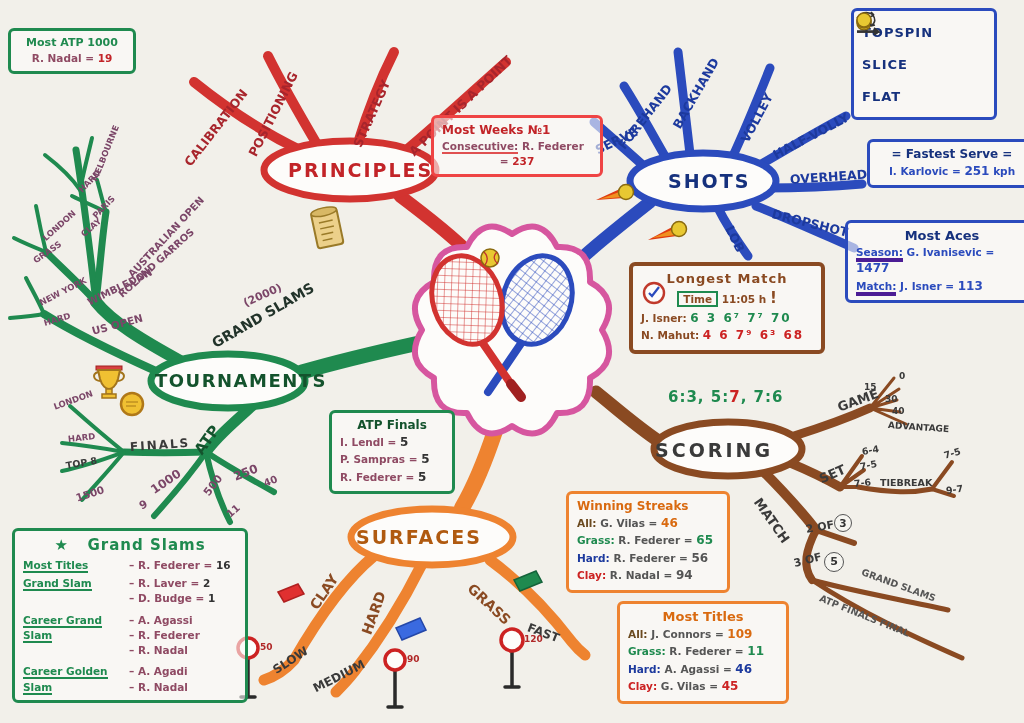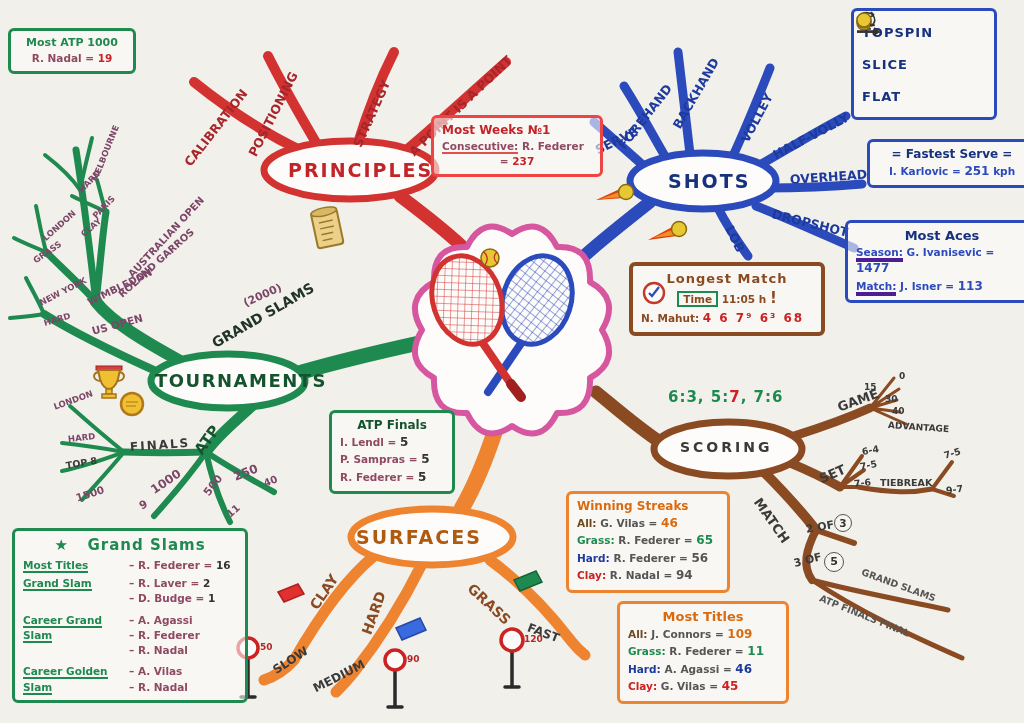--- a/index.html
+++ b/index.html
@@ -242,21 +242,21 @@
 <div class="lbl c-brown" style="left:313px;top:600px;font-size:14px;transform:rotate(-56deg)">CLAY</div>
 <div class="lbl c-gray" style="left:274px;top:664px;font-size:12px;transform:rotate(-33deg)">SLOW</div>
 <div class="lbl c-brown" style="left:366px;top:626px;font-size:14px;transform:rotate(-70deg)">HARD</div>
 <div class="lbl c-gray" style="left:314px;top:682px;font-size:12px;transform:rotate(-27deg)">MEDIUM</div>
 <div class="lbl c-brown" style="left:470px;top:578px;font-size:14px;transform:rotate(43deg)">GRASS</div>
 <div class="lbl c-gray" style="left:528px;top:620px;font-size:12px;transform:rotate(21deg)">FAST</div>
 <div class="signnum" style="left:236px;top:642px;width:24px;font-size:9px">50</div>
 <div class="signnum" style="left:383px;top:654px;width:31px;font-size:9px">90</div>
 <div class="signnum" style="left:500px;top:634px;width:24px;font-size:9px">120</div>
 
-<div class="lbl c-gray" style="left:680px;top:439px;font-size:14px;letter-spacing:3px">SCORING</div>
+<div class="lbl c-gray" style="left:655px;top:439px;font-size:19px;letter-spacing:3px">SCORING</div>
 <div class="lbl" style="left:668px;top:388px;font-size:15px;letter-spacing:1px"><span class="c-green">6:3, 5:</span><span style="color:#cc2222">7</span><span class="c-green">, 7:6</span></div>
 <div class="lbl c-gray" style="left:838px;top:400px;font-size:13px;transform:rotate(-20deg)">GAME</div>
 <div class="lbl c-gray" style="left:899px;top:371px;font-size:9px">0</div>
 <div class="lbl c-gray" style="left:864px;top:382px;font-size:9px">15</div>
 <div class="lbl c-gray" style="left:885px;top:394px;font-size:9px">30</div>
 <div class="lbl c-gray" style="left:892px;top:406px;font-size:9px">40</div>
 <div class="lbl c-gray" style="left:888px;top:420px;font-size:9px;transform:rotate(4deg)">ADVANTAGE</div>
 <div class="lbl c-gray" style="left:820px;top:472px;font-size:13px;transform:rotate(-24deg)">SET</div>
 <div class="lbl c-gray" style="left:862px;top:446px;font-size:9.5px;transform:rotate(-10deg)">6-4</div>
 <div class="lbl c-gray" style="left:860px;top:461px;font-size:9.5px;transform:rotate(-10deg)">7-5</div>
@@ -324,20 +324,21 @@
   <svg width="26" height="26" style="position:absolute;left:8px;top:14px">
     <circle cx="13" cy="13" r="10" fill="#fdfcfa" stroke="#c0392b" stroke-width="2.4"></circle>
     <path d="M8,13 L11,16 L18,7" stroke="#2b4bbd" stroke-width="2.2" fill="none"></path>
   </svg>
   <div class="t c-brown" style="font-size:13px;letter-spacing:1px">Longest Match</div>
   <div class="row" style="text-align:center;color:#8a4a22">
     <span style="border:2px solid #1f8a4f;padding:0 4px;font-weight:bold">Time</span>
     <span class="v">11:05 h</span>
     <span class="v" style="font-size:15px">!</span>
   </div>
+  <div class="row"><span style="color:#8a4a22">J. Isner:</span> <span class="v c-green" style="letter-spacing:2px;font-size:12px">6 3 6⁷ 7⁷ 70</span></div>
   <div class="row"><span style="color:#8a4a22">N. Mahut:</span> <span class="v" style="color:#cc2222;letter-spacing:2px;font-size:12px">4 6 7⁹ 6³ 68</span></div>
 </div>
 
 <div class="box b-green" style="left:329px;top:410px;width:104px">
   <div class="t c-dkgreen" style="font-size:12px">ATP Finals</div>
   <div class="row" style="color:#8f4a63"><span>I. Lendl =</span> <span class="v" style="color:#333;font-size:12px">5</span></div>
   <div class="row" style="color:#8f4a63"><span>P. Sampras =</span> <span class="v" style="color:#333;font-size:12px">5</span></div>
   <div class="row" style="color:#8f4a63"><span>R. Federer =</span> <span class="v" style="color:#333;font-size:12px">5</span></div>
 </div>
 
@@ -377,19 +378,19 @@
     <div class="row" style="width:100px"><span class="u-green c-green">Career Grand Slam</span></div>
     <div style="color:#8f4a63">
       <div class="row">– A. Agassi</div>
       <div class="row">– R. Federer</div>
       <div class="row">– R. Nadal</div>
     </div>
   </div>
   <div style="display:flex;gap:6px;margin-top:6px">
     <div class="row" style="width:100px"><span class="u-green c-green">Career Golden Slam</span></div>
     <div style="color:#8f4a63">
-      <div class="row">– A. Vilas</div>
+      <div class="row">– A. Agadi</div>
       <div class="row">– R. Nadal</div>
     </div>
   </div>
 </div>
 
 </div>
 
 </body></html>

